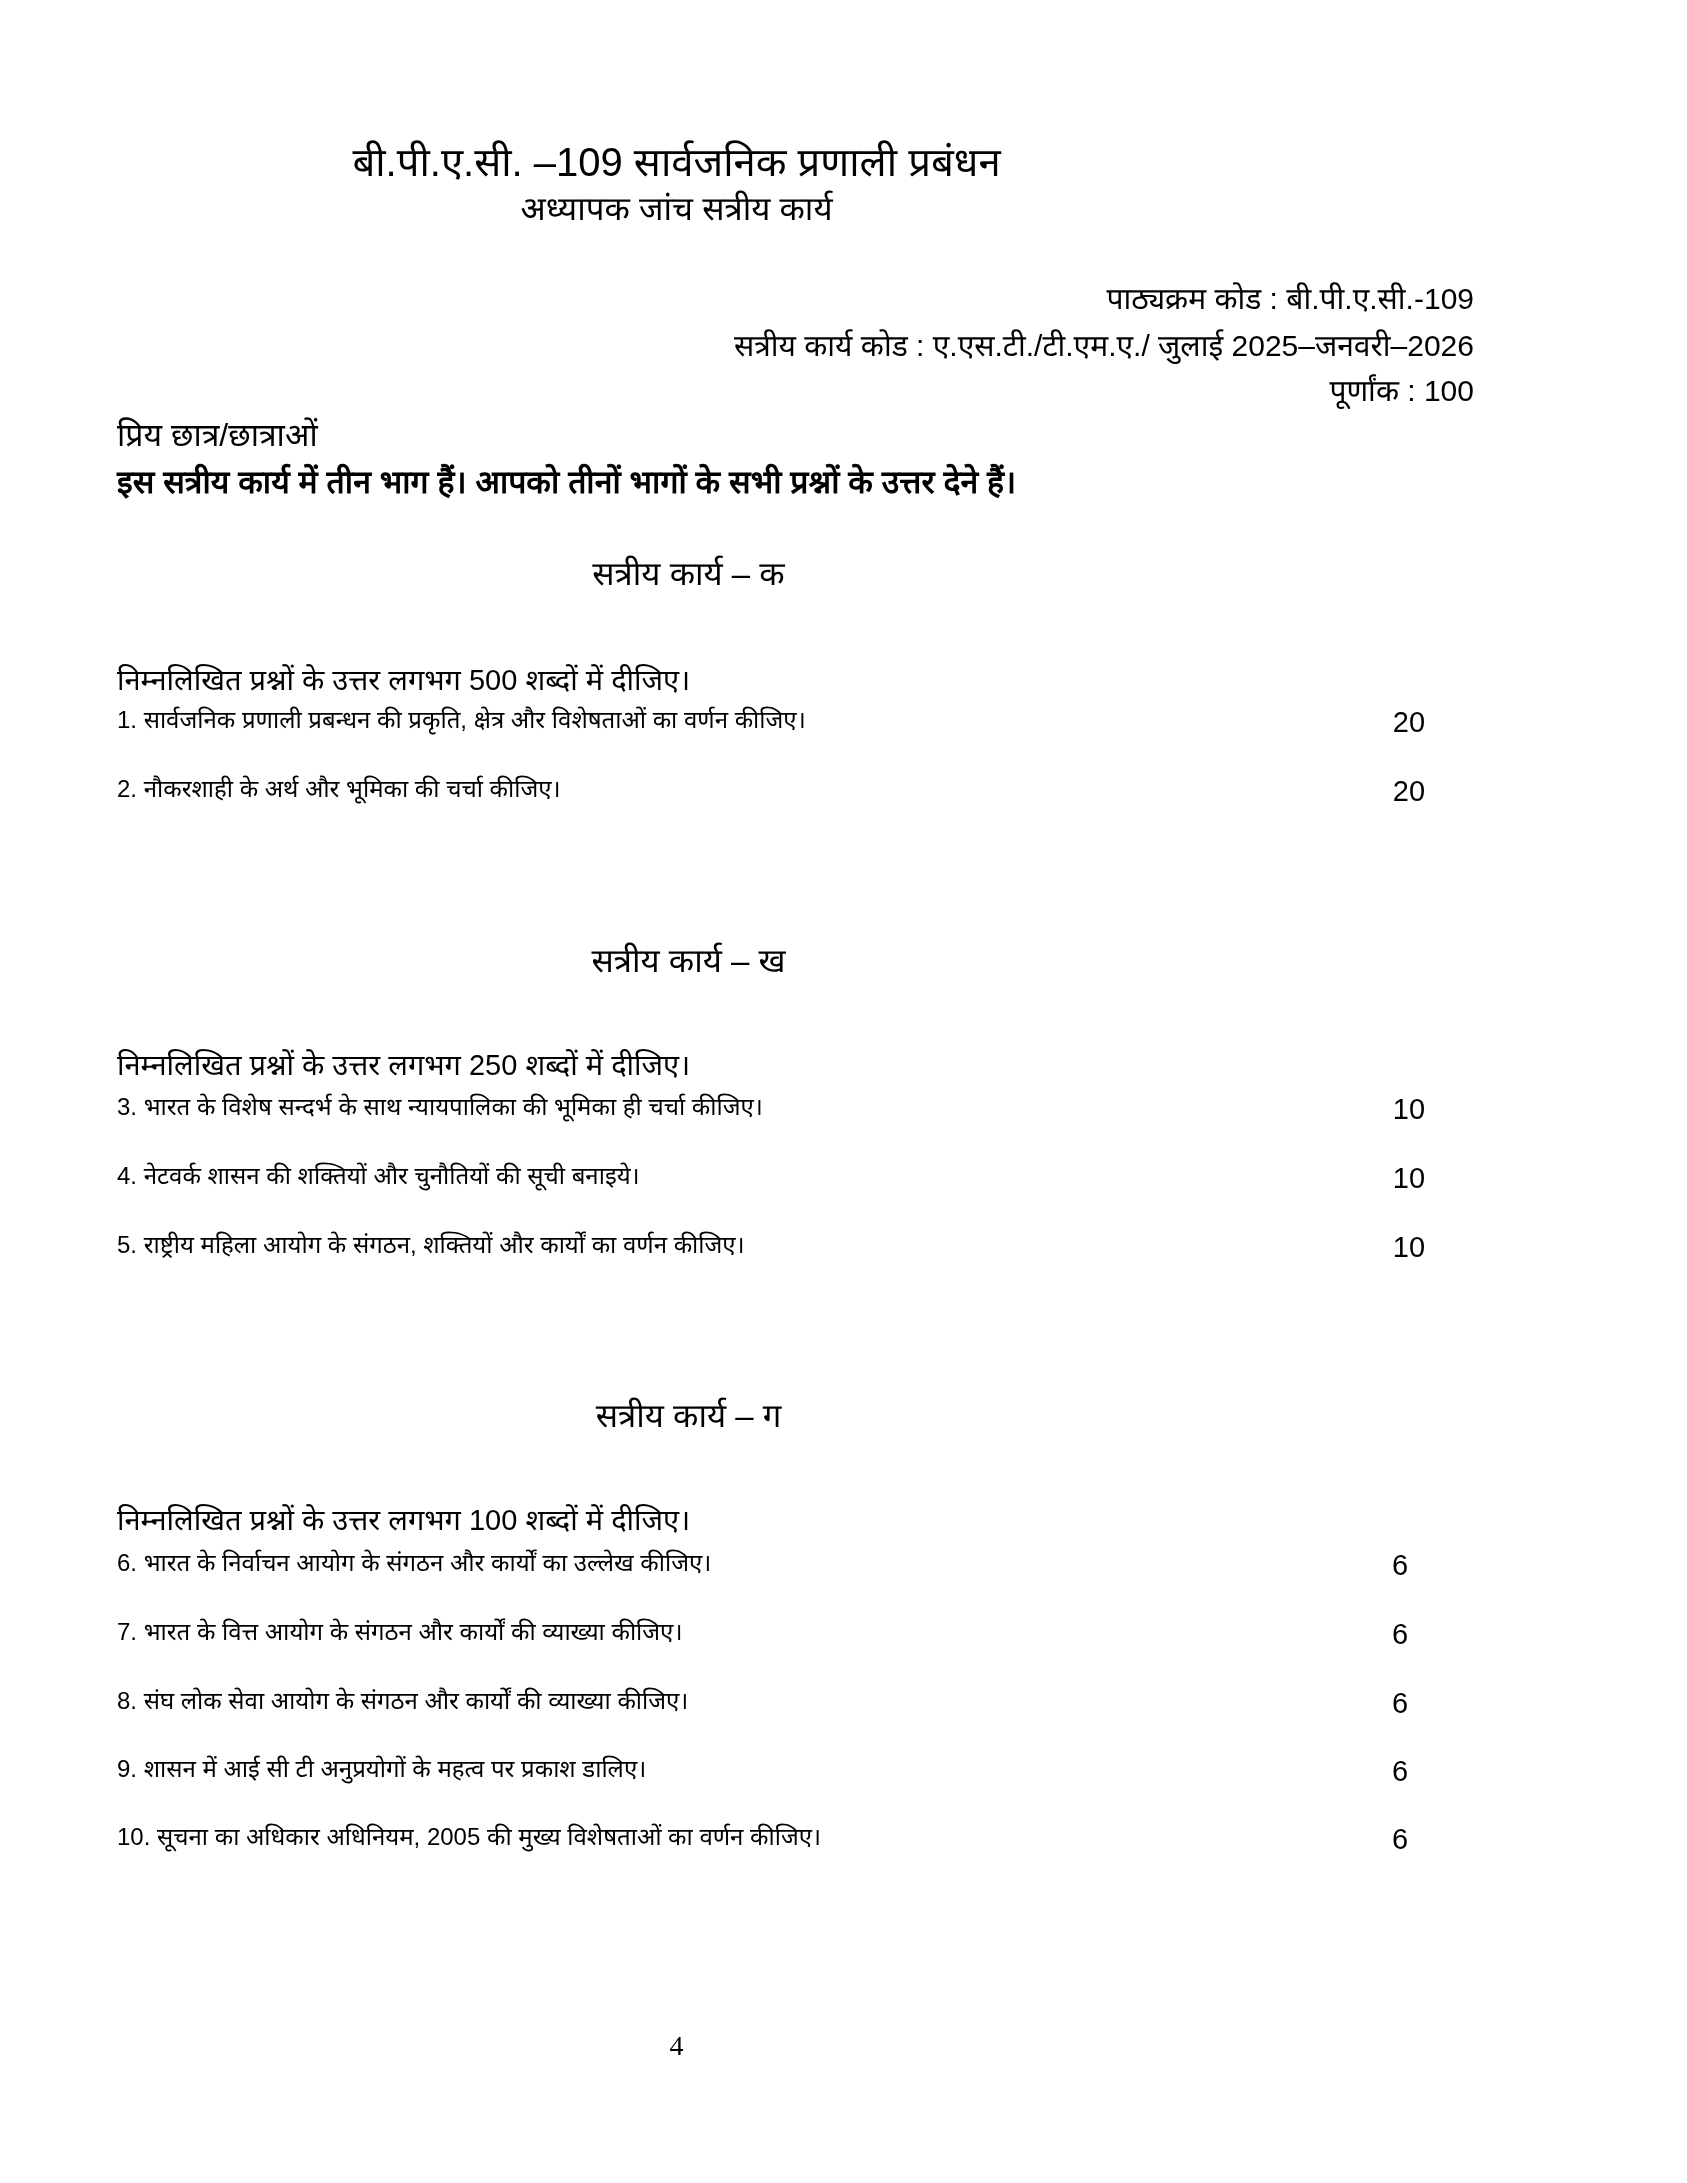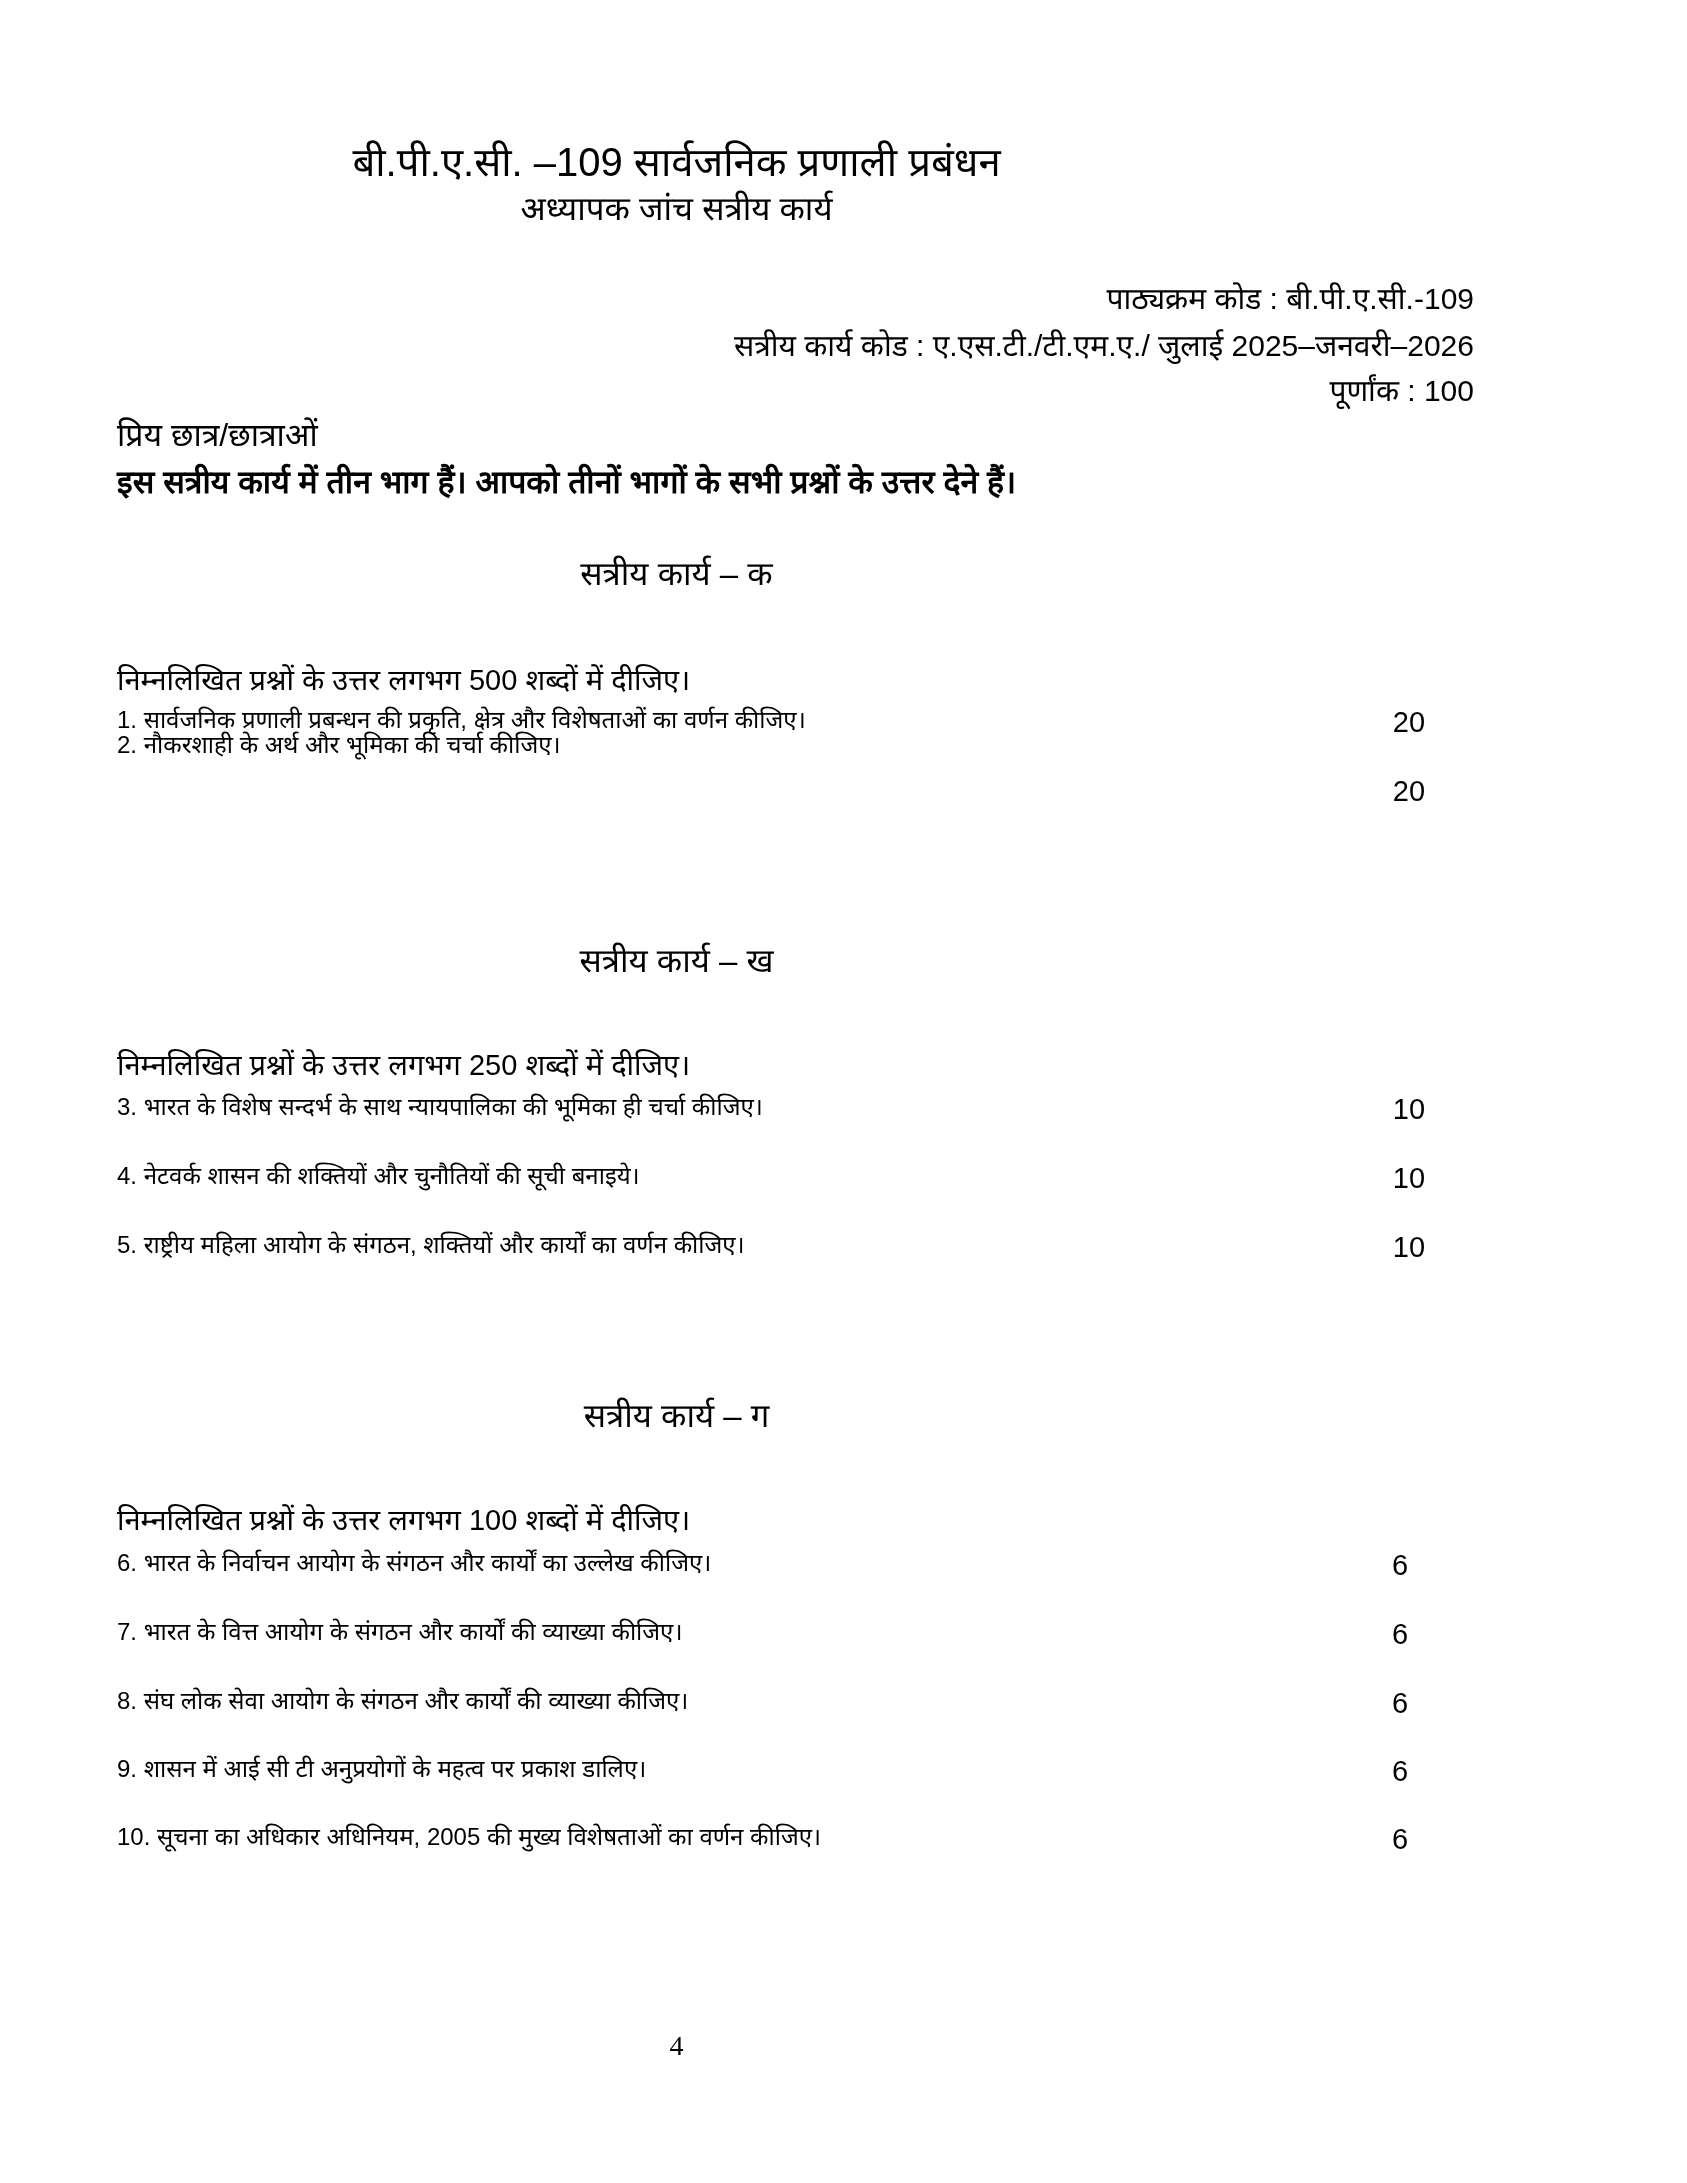--- a/index.html
+++ b/index.html
@@ -5,21 +5,21 @@
   html, body { margin: 0; padding: 0; background: #ffffff; }
   body { width: 1687px; height: 2183px; position: relative; overflow: hidden;
          font-family: "Liberation Sans", "DejaVu Sans", sans-serif; color: #000; }
   .line { position: absolute; white-space: nowrap; line-height: 1; }
   .center { left: 0; width: 1353px; text-align: center; }
   .title1 { top: 142px; font-size: 40px; }
   .title2 { top: 192px; font-size: 33px; }
   .right { right: 213px; text-align: right; font-size: 30px; }
   .left { left: 117px; font-size: 30px; text-align: right; }
   .bold { font-weight: bold; }
-  .section { font-size: 33px; }
+  .section { font-size: 33px; margin-left: 12px; }
   .q { left: 117px; font-size: 24px; }
   .marks { position: absolute; left: 1376px; width: 66px; text-align: center; font-size: 29px; line-height: 1; }
   .pageno { top: 2032px; font-size: 28px; font-family: "Liberation Serif", serif; }
 </style>
 </head>
 <body>
 
 <div class="line center title1">बी.पी.ए.सी. –109 सार्वजनिक प्रणाली प्रबंधन</div>
 <div class="line center title2">अध्यापक जांच सत्रीय कार्य</div>
 
@@ -27,21 +27,21 @@
 <div class="line right" style="top:331px;">सत्रीय कार्य कोड : ए.एस.टी./टी.एम.ए./ जुलाई 2025–जनवरी–2026</div>
 <div class="line right" style="top:376px;">पूर्णांक : 100</div>
 
 <div class="line left" style="top:419px; font-size:32px;">प्रिय छात्र/छात्राओं</div>
 <div class="line left bold" style="top:466px; font-size:32px;">इस सत्रीय कार्य में तीन भाग हैं। आपको तीनों भागों के सभी प्रश्नों के उत्तर देने हैं।</div>
 
 <div class="line center section" style="top:557px;">सत्रीय कार्य – क</div>
 <div class="line left" style="top:666px; font-size:29px;">निम्नलिखित प्रश्नों के उत्तर लगभग 500 शब्दों में दीजिए।</div>
 <div class="line q" style="top:708px;">1. सार्वजनिक प्रणाली प्रबन्धन की प्रकृति, क्षेत्र और विशेषताओं का वर्णन कीजिए।</div>
 <div class="marks" style="top:708px;">20</div>
-<div class="line q" style="top:733px;">2. नौकरशाही के अर्थ और भूमिका की चर्चा कीजिए।</div>
+<div class="line q" style="top:777px;">2. नौकरशाही के अर्थ और भूमिका की चर्चा कीजिए।</div>
 <div class="marks" style="top:777px;">20</div>
 
 <div class="line center section" style="top:944px;">सत्रीय कार्य – ख</div>
 <div class="line left" style="top:1051px; font-size:29px;">निम्नलिखित प्रश्नों के उत्तर लगभग 250 शब्दों में दीजिए।</div>
 <div class="line q" style="top:1095px;">3. भारत के विशेष सन्दर्भ के साथ न्यायपालिका की भूमिका ही चर्चा कीजिए।</div>
 <div class="marks" style="top:1095px;">10</div>
 <div class="line q" style="top:1164px;">4. नेटवर्क शासन की शक्तियों और चुनौतियों की सूची बनाइये।</div>
 <div class="marks" style="top:1164px;">10</div>
 <div class="line q" style="top:1233px;">5. राष्ट्रीय महिला आयोग के संगठन, शक्तियों और कार्यों का वर्णन कीजिए।</div>
 <div class="marks" style="top:1233px;">10</div>

